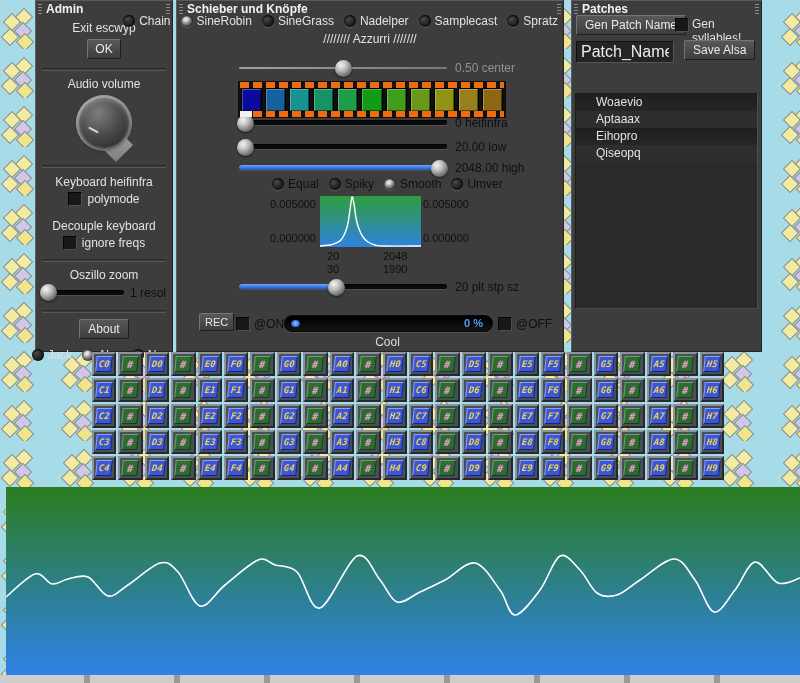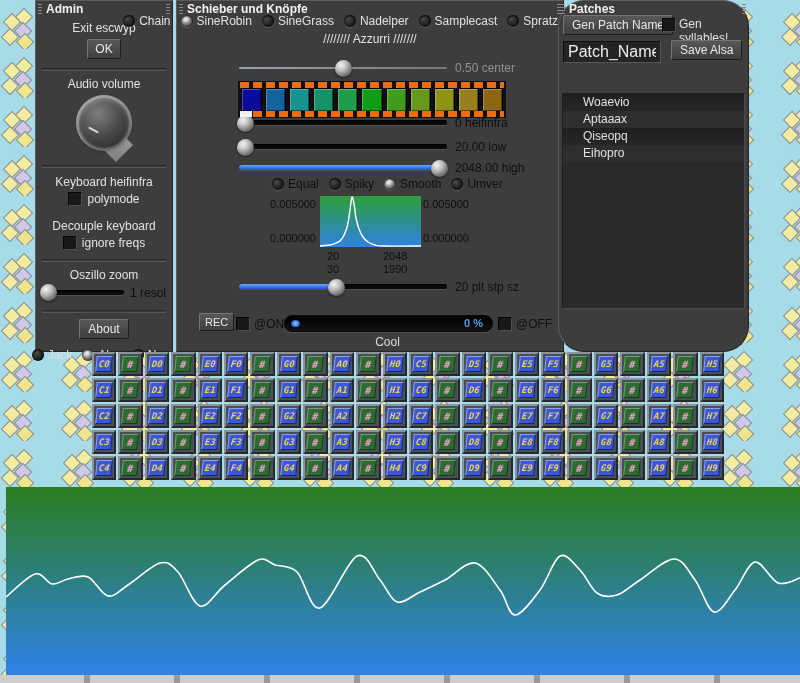--- a/index.html
+++ b/index.html
@@ -301,37 +301,37 @@
   <span class="lbl-dark" style="position:absolute;left:77px;top:316px;">@ON</span>
   <div class="progress" style="left:107px;top:314px;width:207px;">
     <div class="dot"></div>
     <div class="pct">0 %</div>
   </div>
   <span class="cb" style="position:absolute;left:321px;top:316px;"></span>
   <span class="lbl-dark" style="position:absolute;left:339px;top:316px;">@OFF</span>
   <div style="position:absolute;left:107px;top:334px;width:207px;text-align:center;color:#dcdcdc;">Cool</div>
 </div>
 
-<div class="panel" style="left:558px;top:0;width:191px;height:352px;border-radius:26px;">
+<div class="panel" style="left:571px;top:0;width:191px;height:352px;">
   <div class="ptitle">
     <div class="grip"></div>
     <div class="txt">Patches</div>
     <div class="spacer"></div>
     <div class="grip"></div>
   </div>
   <div class="btn" style="position:absolute;left:4px;top:14px;">Gen Patch Name</div>
   <span class="cb" style="position:absolute;left:103px;top:17px;"></span>
   <span style="position:absolute;left:120px;top:16px;">Gen syllables!</span>
   <input class="pinput" style="position: absolute; left: 4px; top: 40px; width: 88px;" value="Patch_Name">
   <div class="btn" style="position:absolute;left:112px;top:39px;">Save Alsa</div>
   <div class="plist" style="left:3px;top:92px;right:3px;bottom:42px;" id="patch-list">
       <div class="item">Woaevio</div>
       <div class="item">Aptaaax</div>
+      <div class="item">Eihopro</div>
       <div class="item">Qiseopq</div>
-      <div class="item">Eihopro</div>
     </div>
 </div>
 
 <div class="kbd" id="kbd">
     <div class="key">
       <div class="face n">C0</div>
     </div>
     <div class="key">
       <div class="face s">#</div>
     </div>

